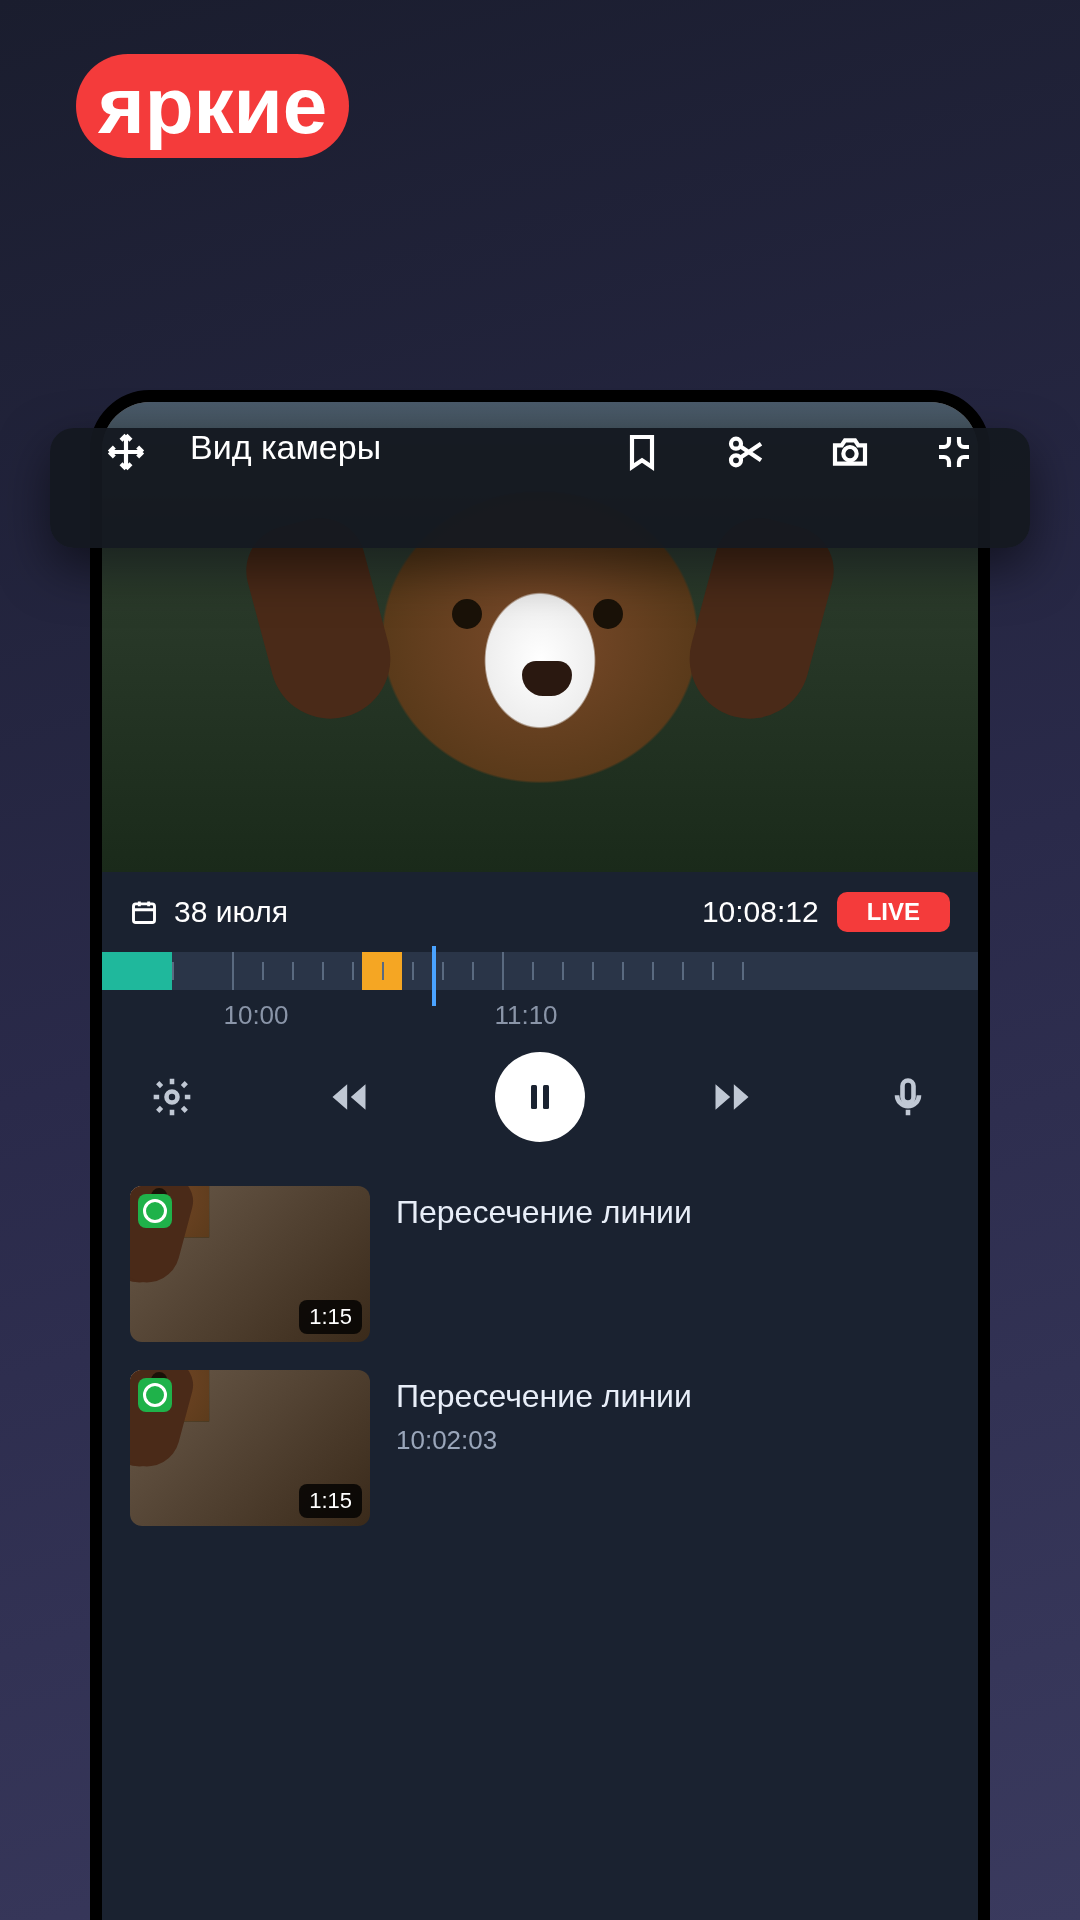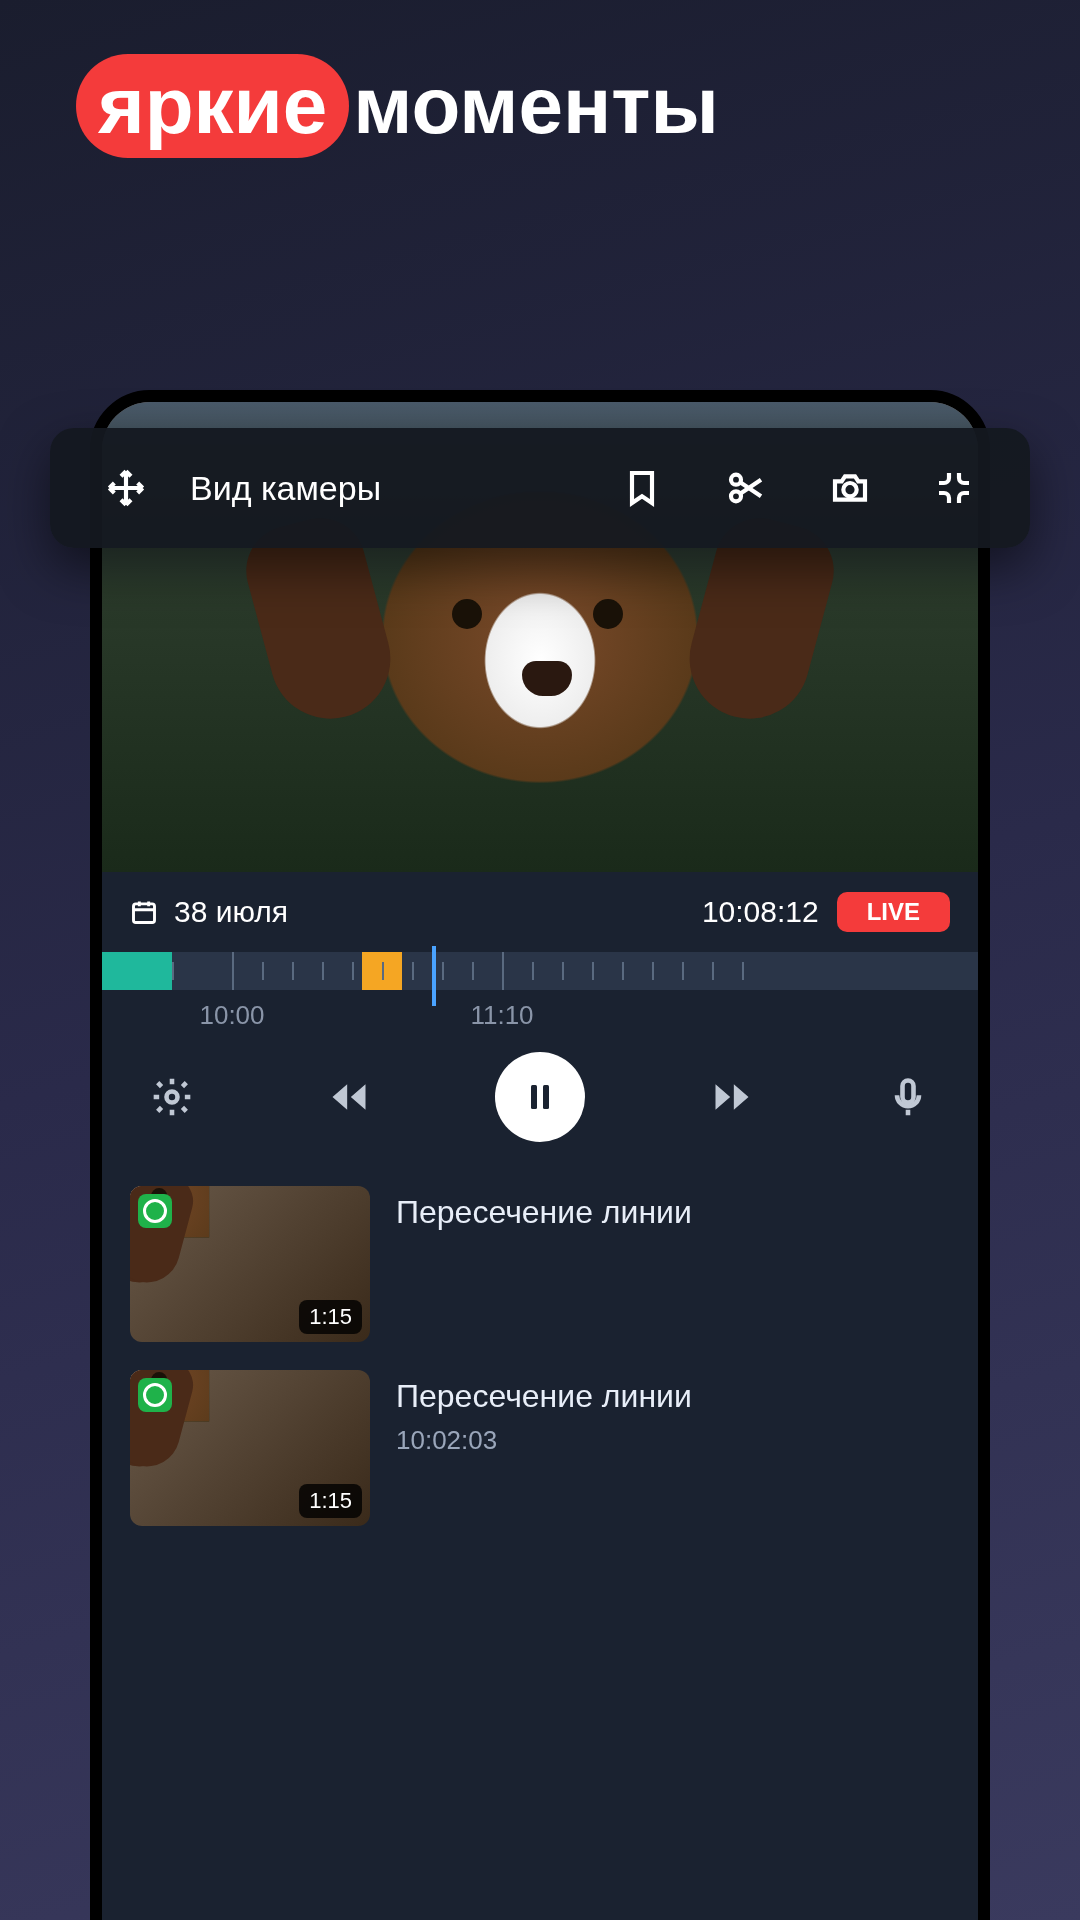--- a/index.html
+++ b/index.html
@@ -76,21 +76,21 @@
 
 .toolbar {
   position: absolute;
   top: 428px;
   left: 50px;
   width: 980px;
   height: 120px;
   background: rgba(20,24,32,0.95);
   border-radius: 24px;
   display: flex;
-  align-items: center;
+  align-items: flex-start;
   padding: 0 36px;
   gap: 24px;
   box-shadow: 0 20px 50px rgba(0,0,0,0.5);
   z-index: 20;
 }
 .toolbar .label {
   color: #fff;
   font-size: 34px;
   font-weight: 500;
   flex: 1;
@@ -174,21 +174,21 @@
   position:absolute; left:0; right:0; top:0; height:38px;
 }
 .tl-ticks span {
   position:absolute; top:10px; width:2px; height:18px; background:#5a6a80;
 }
 .tl-ticks span.big { top:0; height:38px; }
 .tl-labels {
   position:absolute; left:0; right:0; top:48px;
   color:#8a95a8; font-size:26px;
 }
-.tl-labels span { position:absolute; transform:translateX(-50%);}
+.tl-labels span { position:absolute; transform:translateX(-50%);margin-left:24px;}
 
 
 .controls {
   display:flex; align-items:center; justify-content:space-between;
   padding: 50px 40px 30px;
 }
 .ctrl { width:60px; height:60px; display:flex; align-items:center; justify-content:center; color:#ccc;}
 .ctrl svg { width:44px; height:44px; fill:#c0c8d4;}
 .ctrl.stroke svg { fill:none; stroke:#c0c8d4; stroke-width:2.5;}
 .play-btn {
@@ -231,21 +231,20 @@
 
 </style>
 </head>
 <body>
 
 <div class="headline">
   <div class="headline-line">
     <span class="highlight-blob">
       <span>яркие</span>
     </span>
-    <span>моменты</span>
   </div>
 </div>
 
 <div class="phone">
 
   <div class="phone-screen">
 
     <div class="video">
       <div class="dog">
         <div class="dog-ear ear-l"></div>

